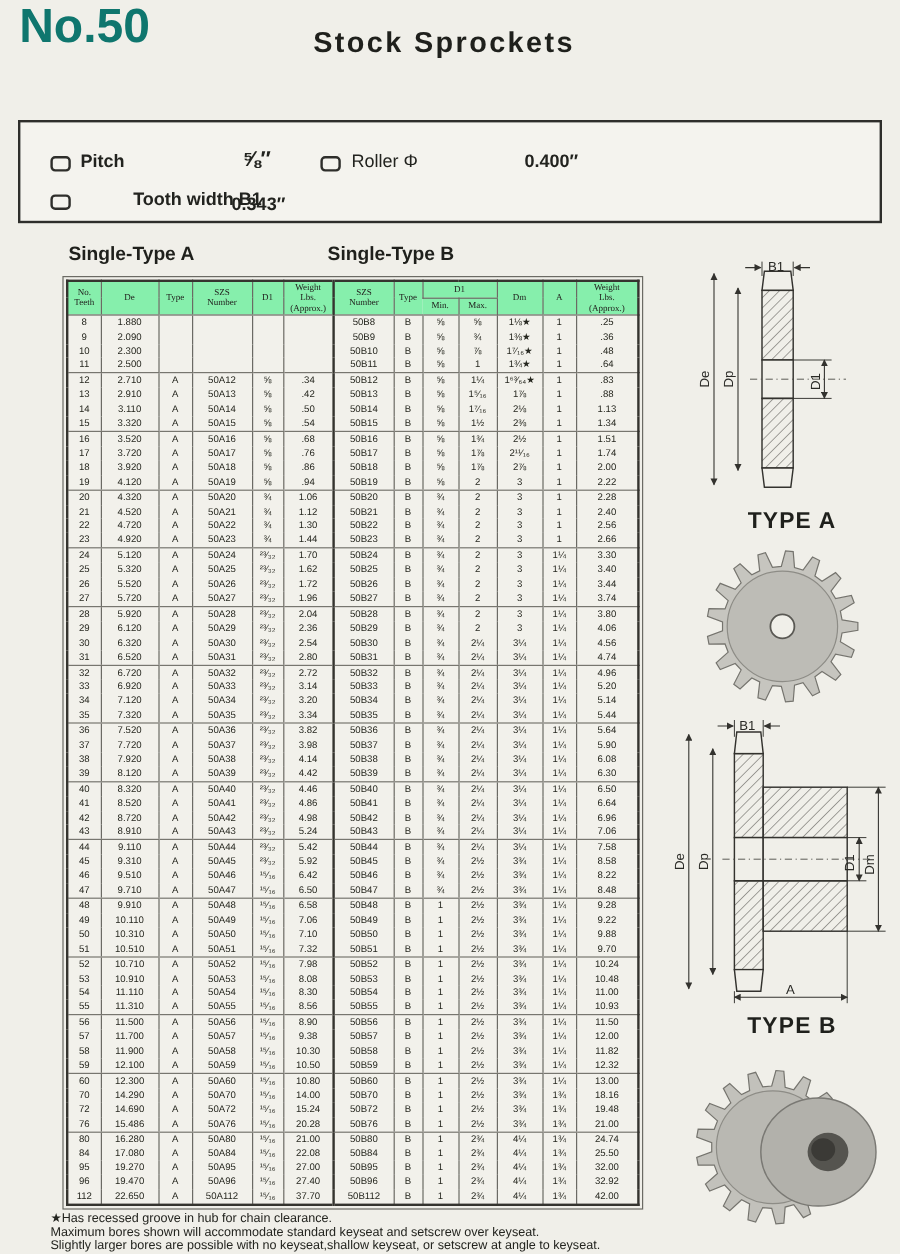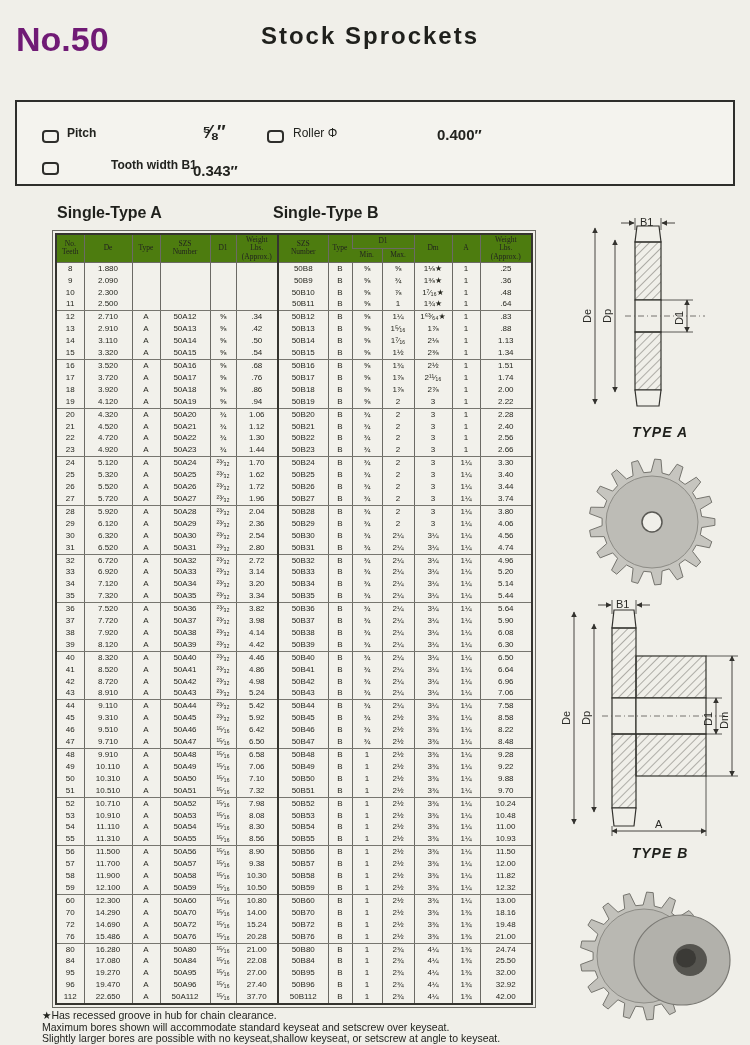--- a/index.html
+++ b/index.html
@@ -1,51 +1,51 @@
 <!DOCTYPE html>
 <html><head>
 <meta charset="utf-8">
 <style>
   html,body{margin:0;padding:0;}
   body{width:750px;height:1045px;position:relative;background:#f0efe9;
        font-family:"Liberation Sans",sans-serif;color:#22231f;overflow:hidden;}
   .abs{position:absolute;}
 
   
-  #model-no{left:16px;top:20px;font-size:34px;font-weight:bold;letter-spacing:0px;color:#701a75;}
+  #model-no{left:16px;top:0;font-size:40px;font-weight:bold;letter-spacing:0px;color:#0f766e;}
   #page-title{left:140px;top:22px;width:460px;text-align:center;font-size:24px;font-weight:bold;
               letter-spacing:2px;color:#1f201c;}
 
   
   #spec-box{left:15px;top:100px;width:716px;height:82px;border:2px solid #2e2e2b;background:#f4f3ee;}
   .cb{display:inline-block;width:13px;height:9px;border:2px solid #2e2e2b;border-radius:4px;background:transparent;}
-  .spec-label{font-size:12px;font-weight:bold;text-align:right;}
+  .spec-label{font-size:15px;font-weight:bold;text-align:right;}
   .spec-label.light{font-weight:normal;}
   .spec-value{font-size:15px;font-weight:bold;}
 
   
   .section-title{font-size:16px;font-weight:bold;color:#1f201c;}
 
   
   #sprocket-table{left:55px;top:233px;}
   table{border-collapse:collapse;width:478px;table-layout:fixed;background:#f2f1eb;
         border:2px solid #35342f;outline:1px solid #6b6a64;outline-offset:2px;}
   th,td{border-left:1px solid #6b6a64;padding:0;text-align:center;vertical-align:middle;
         font-family:"Liberation Sans",sans-serif;}
   th:first-child,td:first-child{border-left:none;}
-  thead th{background:#4d7c0f;font-weight:normal;font-size:7.5px;line-height:1.1;
+  thead th{background:#86efac;font-weight:normal;font-size:7.5px;line-height:1.1;
            border-bottom:1px solid #6b6a64;white-space:pre-line;
            font-family:"Liberation Serif",serif;padding:1px 0;}
   tbody td{height:11.9px;line-height:11.9px;font-size:8px;overflow:hidden;white-space:nowrap;color:#26271f;}
   .sep{border-left:2.5px solid #35342f !important;}
   tr.group-end td{border-bottom:1px solid #77766f;}
 
   
   .dim-label{font-size:11px;fill:#2a2a26;}
-  .type-label{font-size:14px;font-weight:bold;font-style:italic;letter-spacing:1px;color:#1f201c;}
+  .type-label{font-size:19px;font-weight:bold;letter-spacing:1px;color:#1f201c;}
 
   
   #footnotes{left:42px;top:1010px;width:660px;font-size:10.5px;line-height:11.5px;font-weight:500;color:#23241f;}
 </style>
 </head>
 <body>
 
 <div class="abs" id="model-no">No.50</div>
 <div class="abs" id="page-title">Stock Sprockets</div>
 

